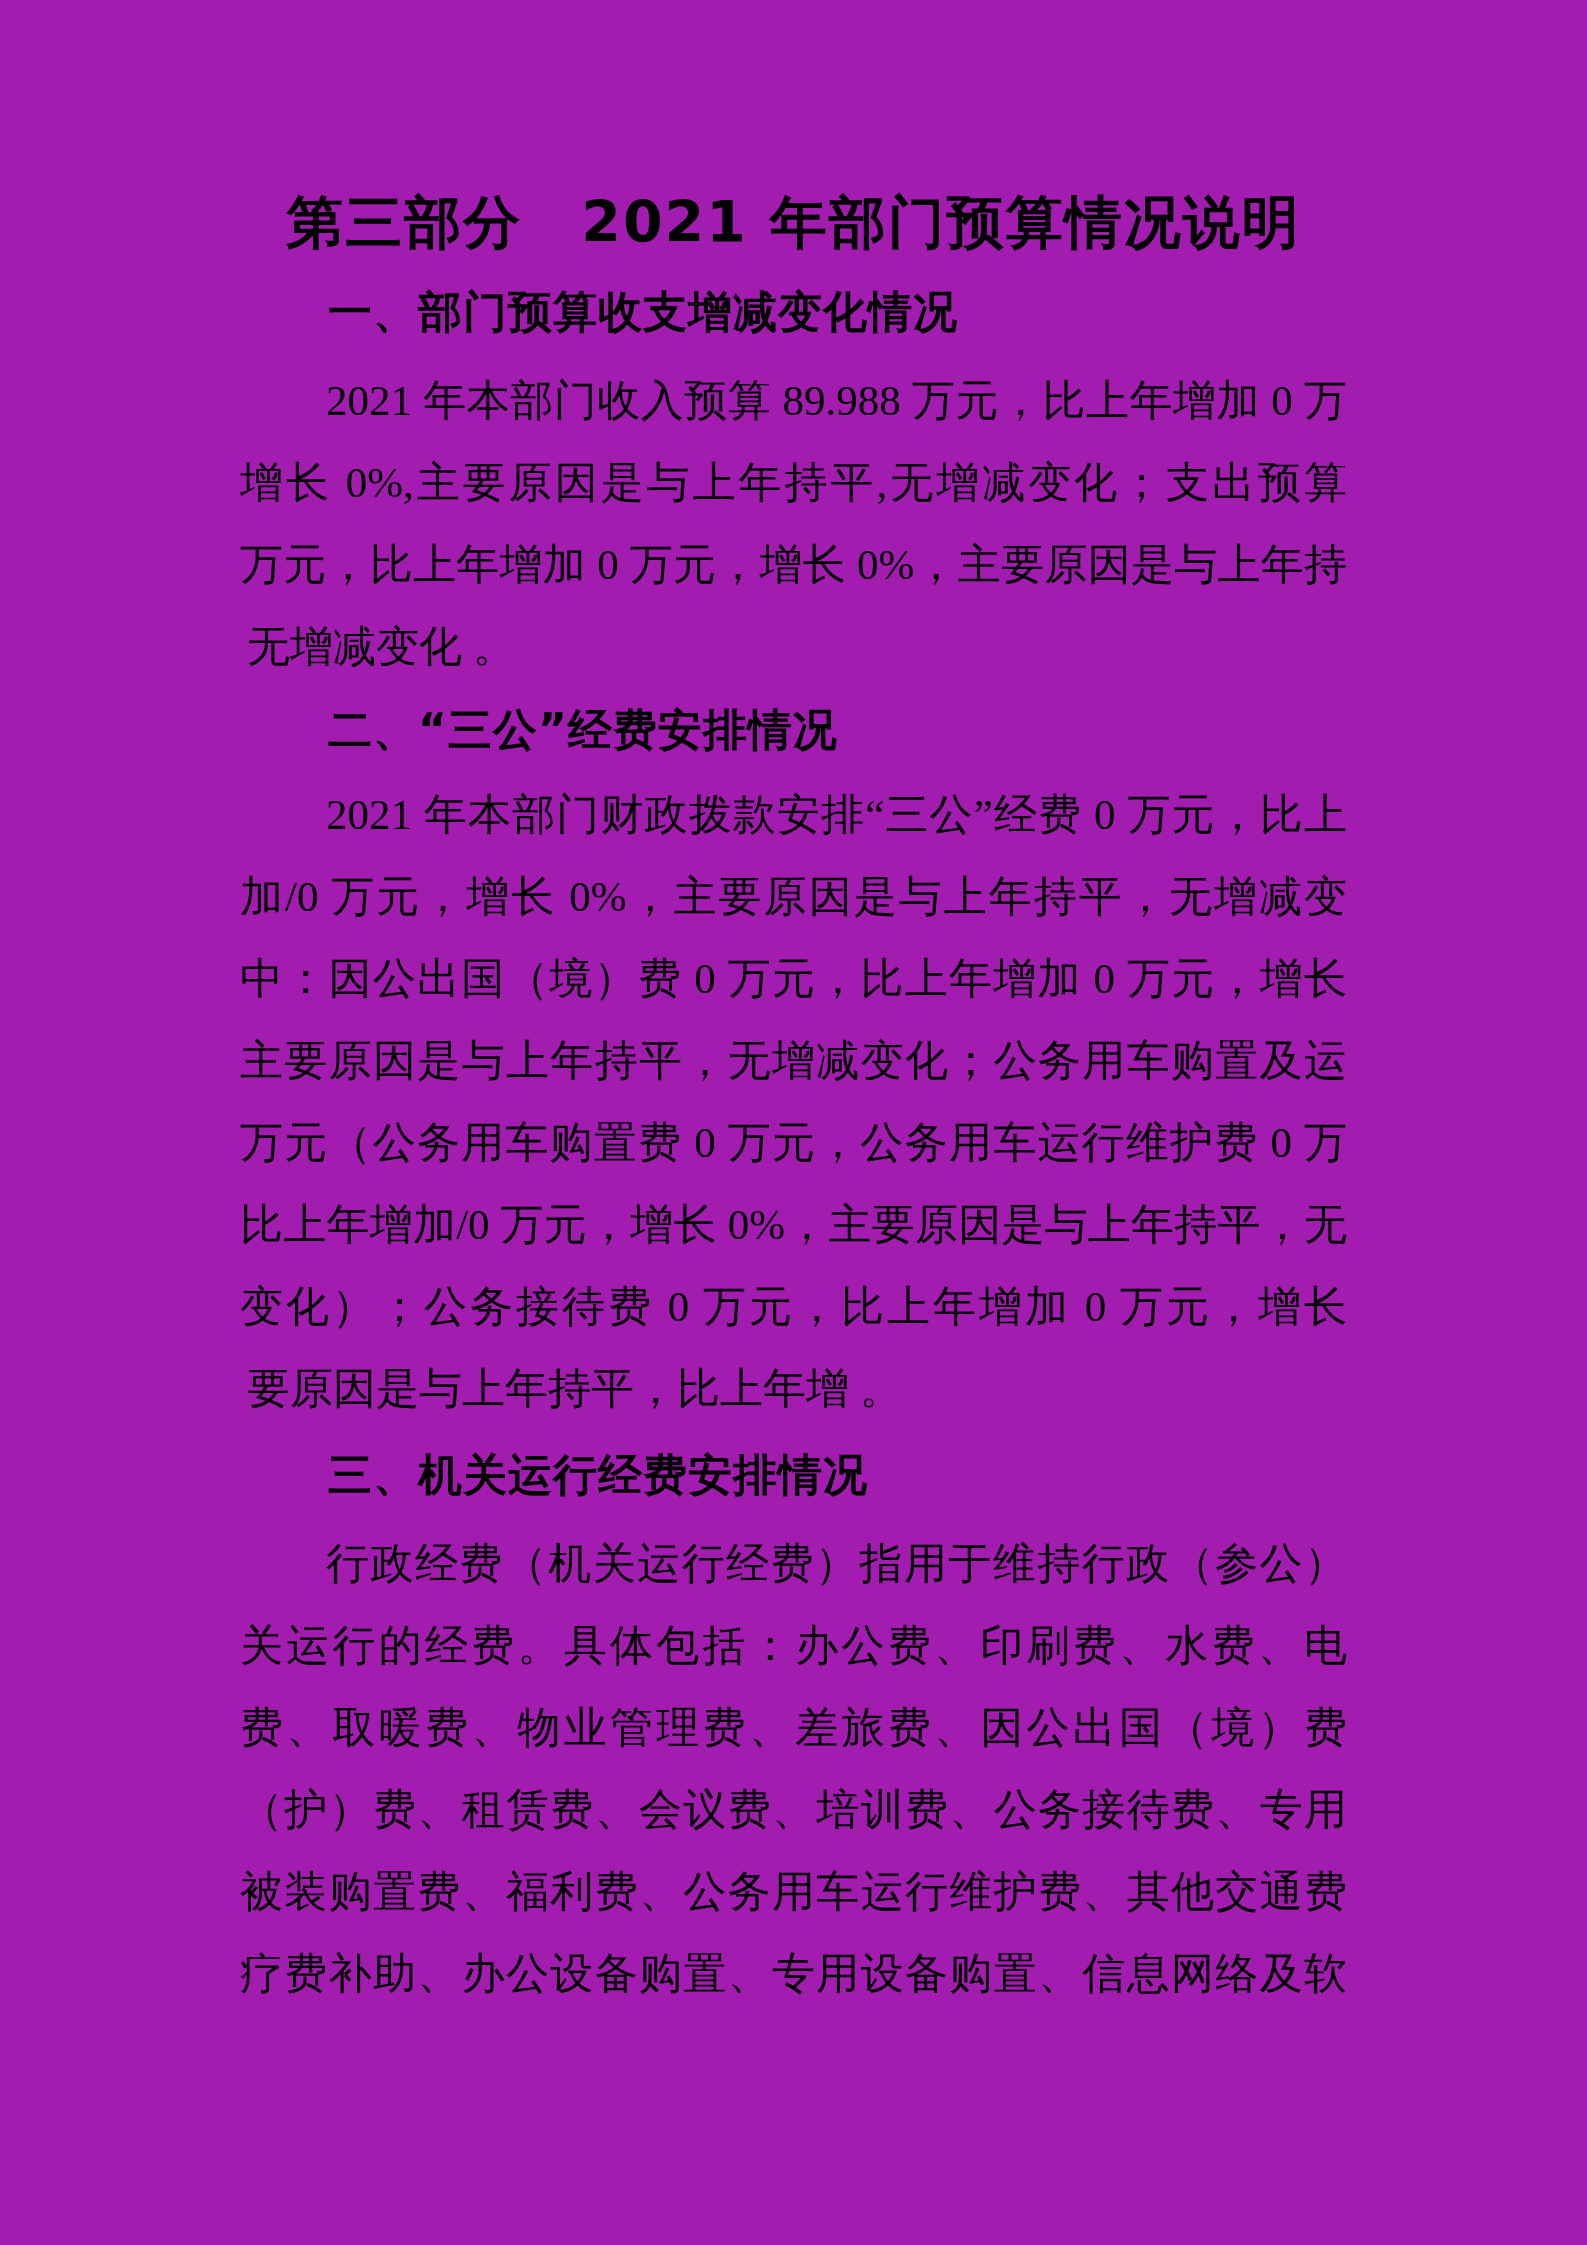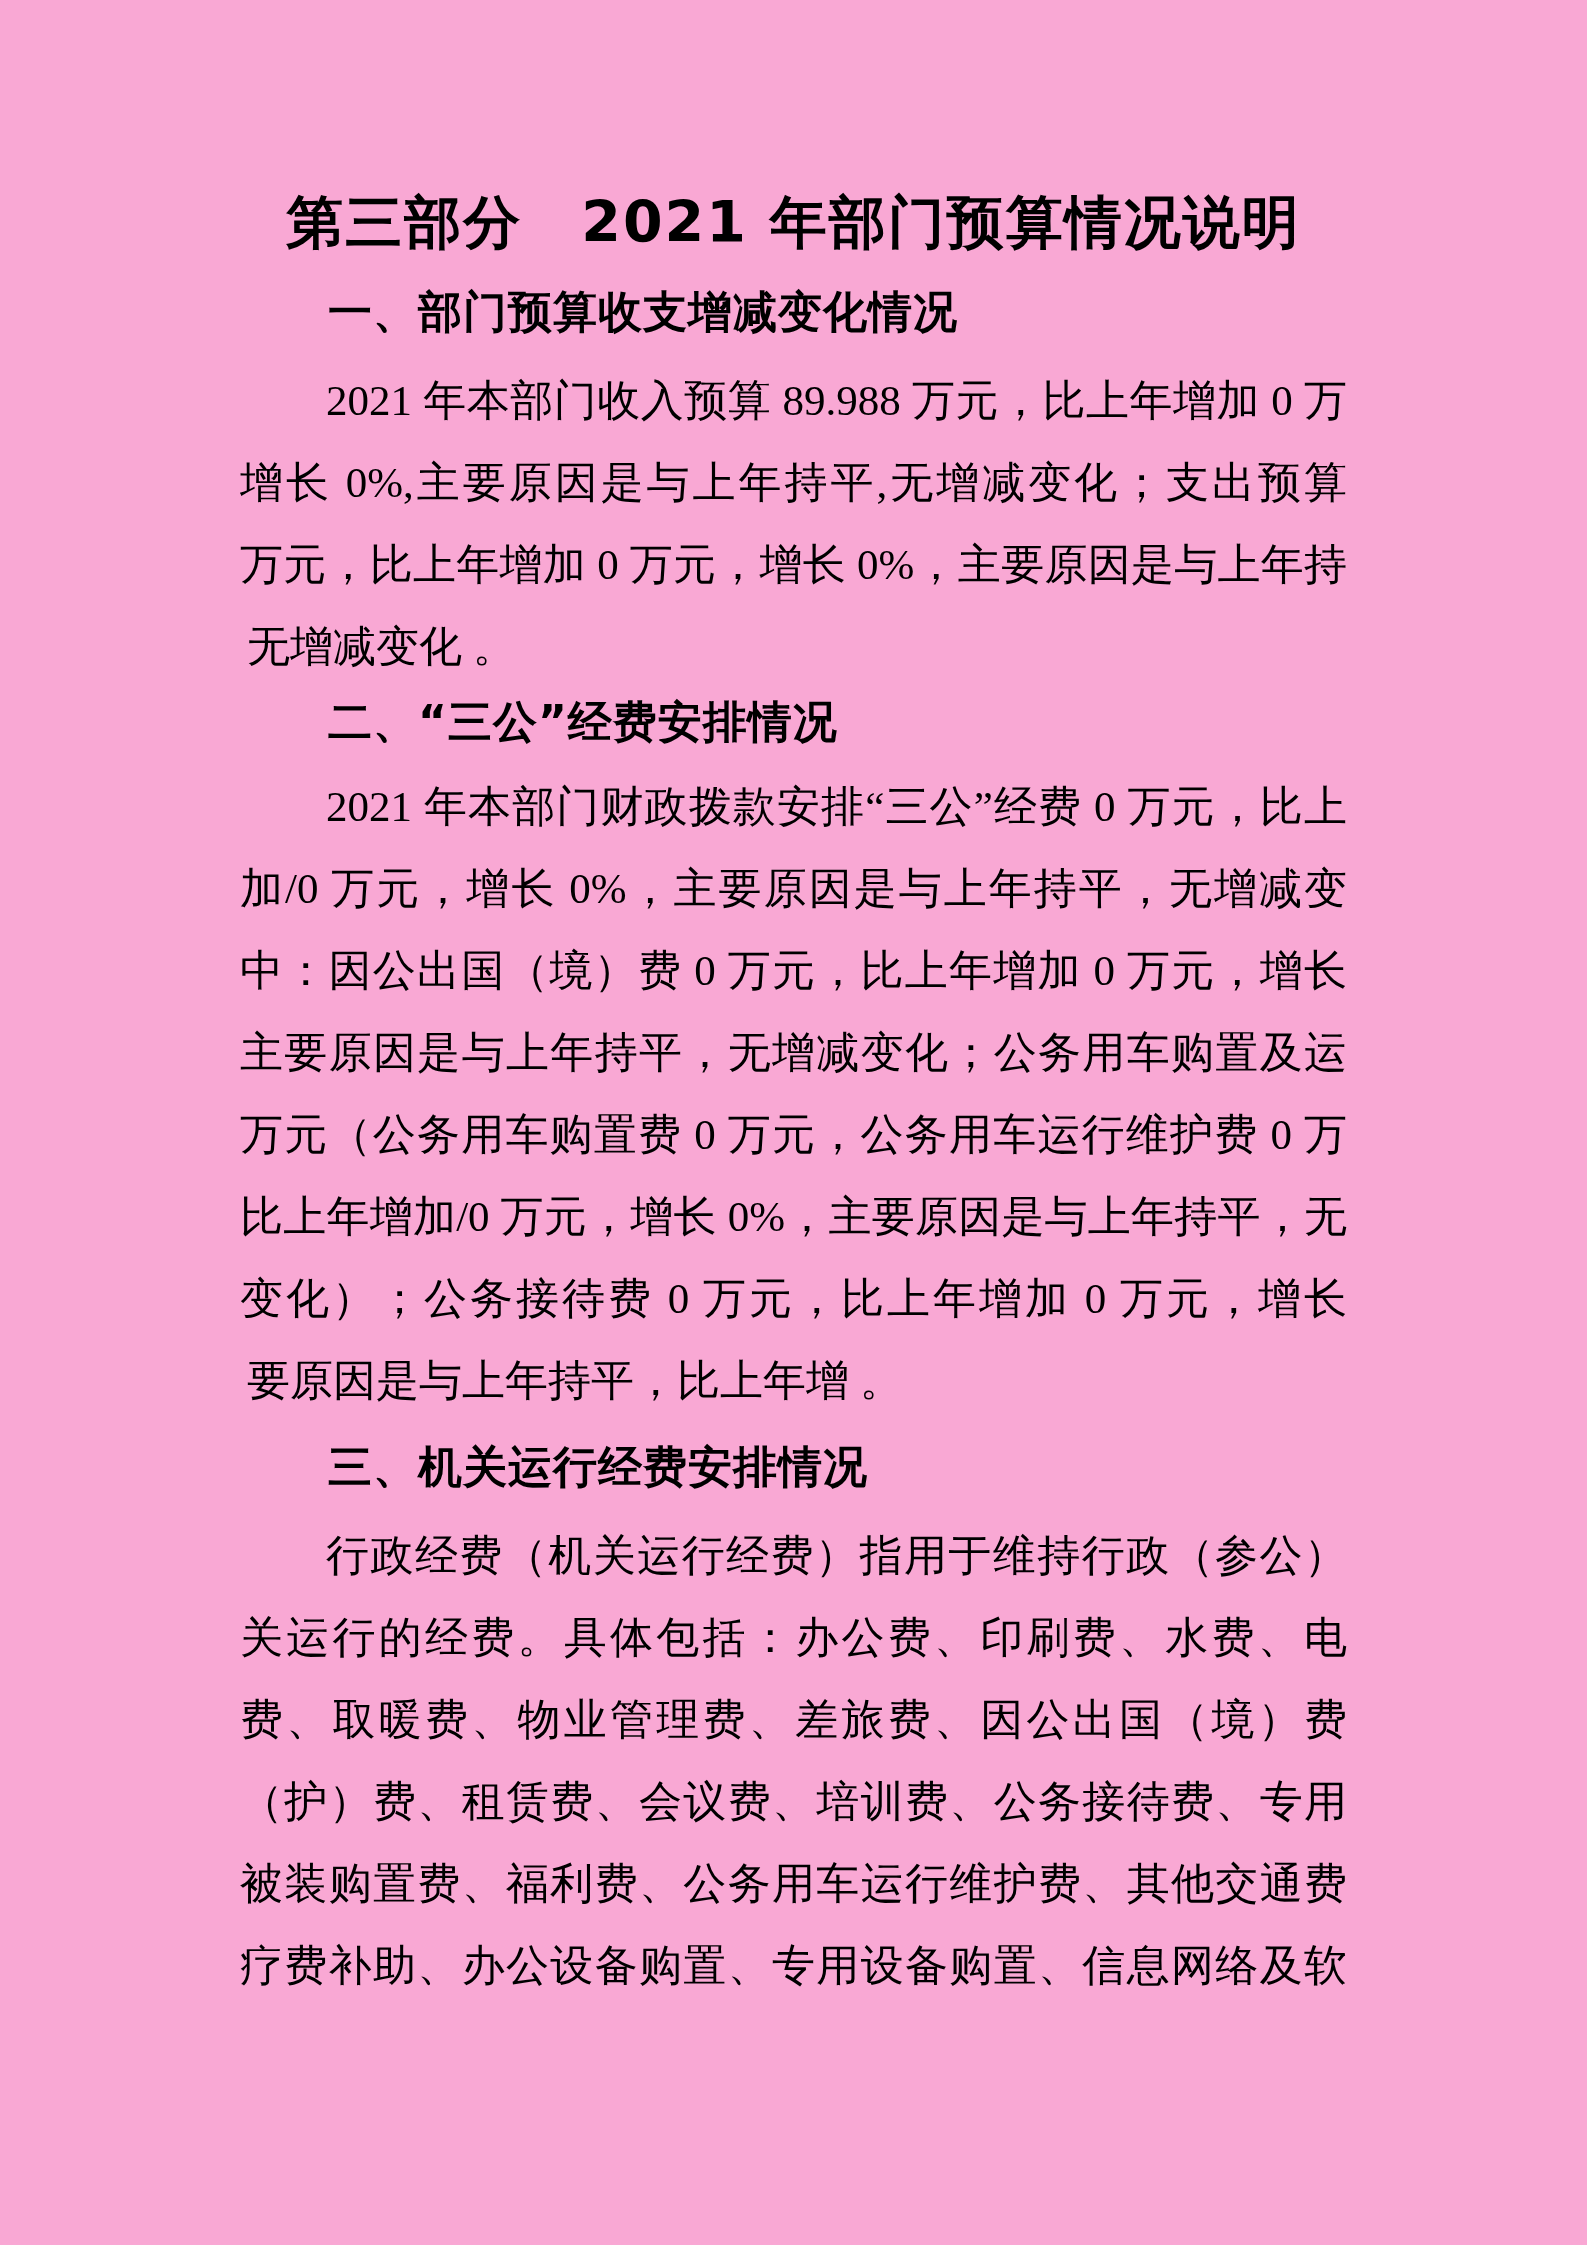--- a/index.html
+++ b/index.html
@@ -4,21 +4,21 @@
 <style>
   html, body {
     margin: 0;
     padding: 0;
     background: #ffffff;
   }
   .page {
     position: relative;
     width: 1587px;
     height: 2245px;
-    background: #f9a8d4;
+    background: #a21caf;
     color: #000000;
     overflow: hidden;
   }
   .content {
     padding: 0 240px 0 240px; 
   }
   .doc-title {
     margin: 186px 0 0 0;
     font-family: "DejaVu Sans", "Liberation Sans", sans-serif;
     font-weight: bold;
@@ -31,21 +31,21 @@
   .heading {
     font-family: "DejaVu Sans", "Liberation Sans", sans-serif;
     font-weight: bold;
     font-size: 44px;
     line-height: 60px;
     text-indent: 88px;
     letter-spacing: 1px;
     white-space: nowrap;
   }
   .heading.h1 { margin-top: 24px; }
-  .heading.h2 { margin-top: 4px; }
+  .heading.h2 { margin-top: 12px; }
   .heading.h3 { margin-top: 15px; }
   .para {
     font-family: "Liberation Serif", "DejaVu Serif", serif;
     font-size: 43px;
   }
   .para.p1 { margin-top: 18px; }
   .para.p2 { margin-top: 14px; }
   .para.p3 { margin-top: 18px; }
   .line {
     height: 82px;

